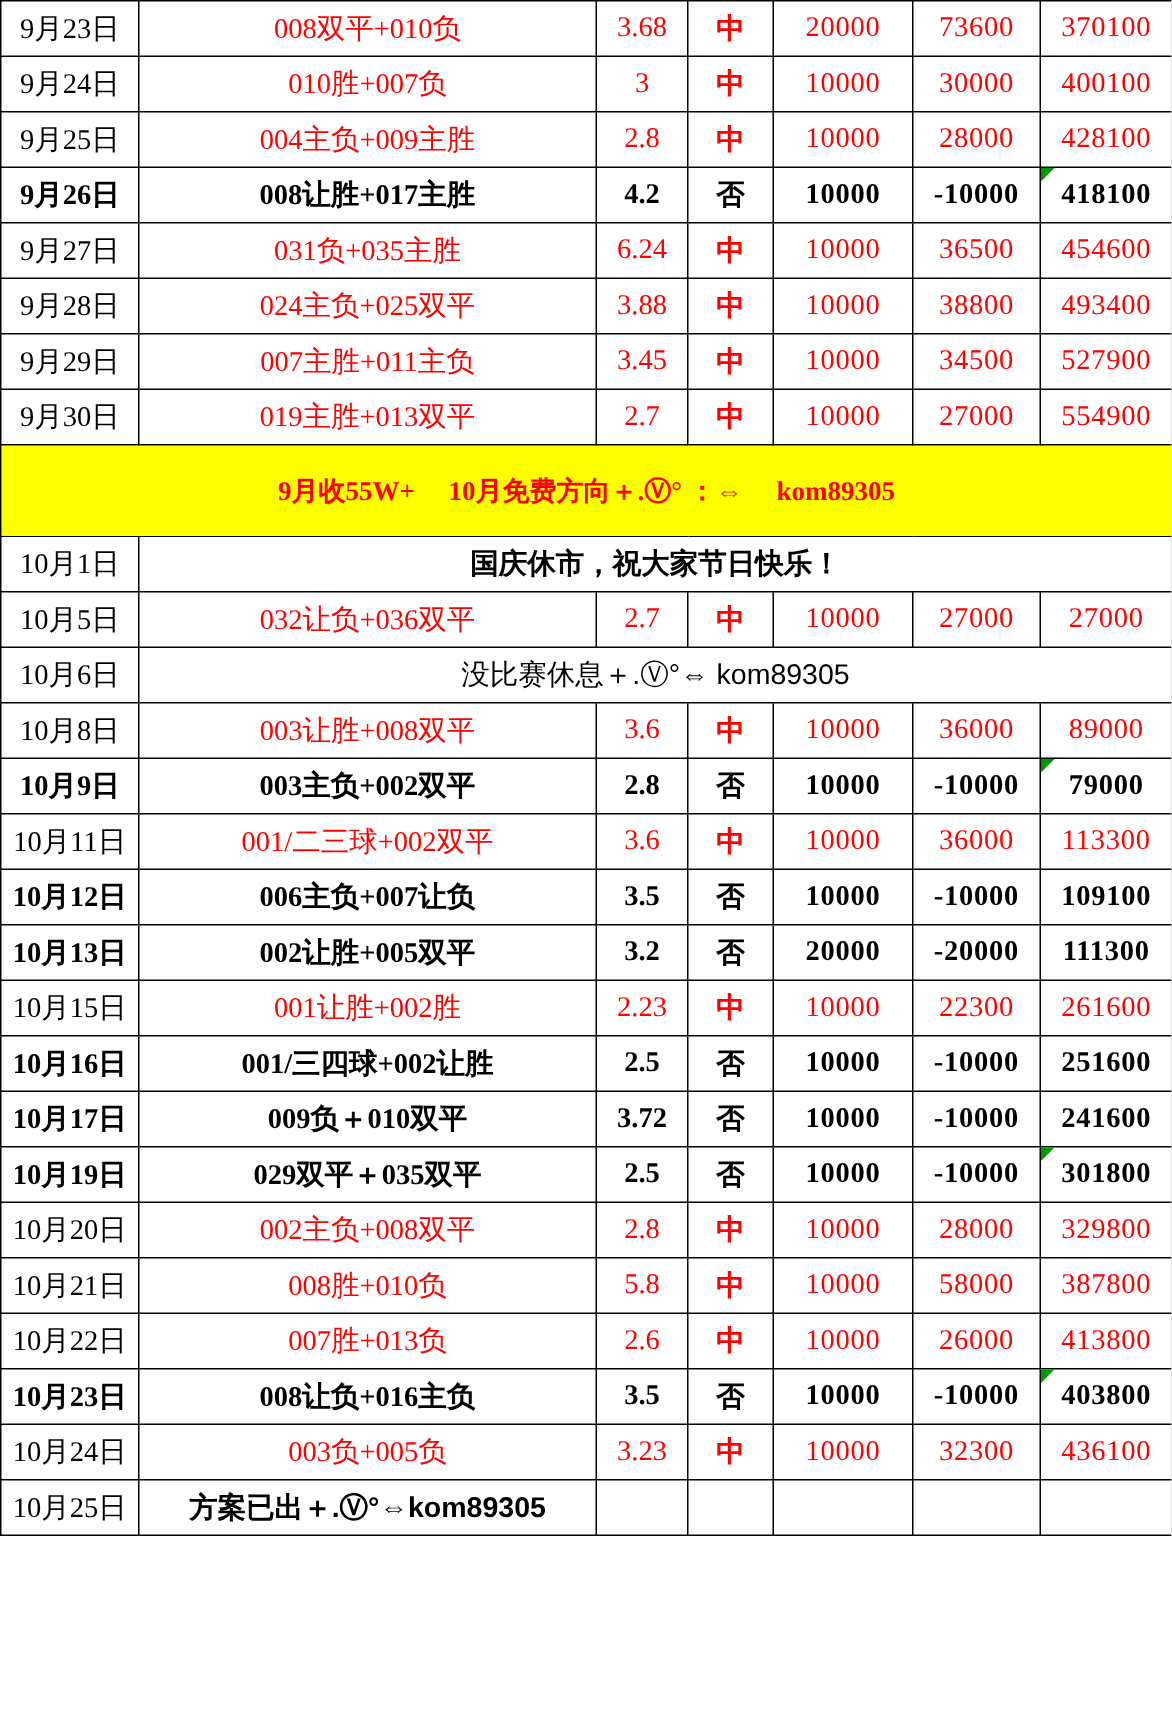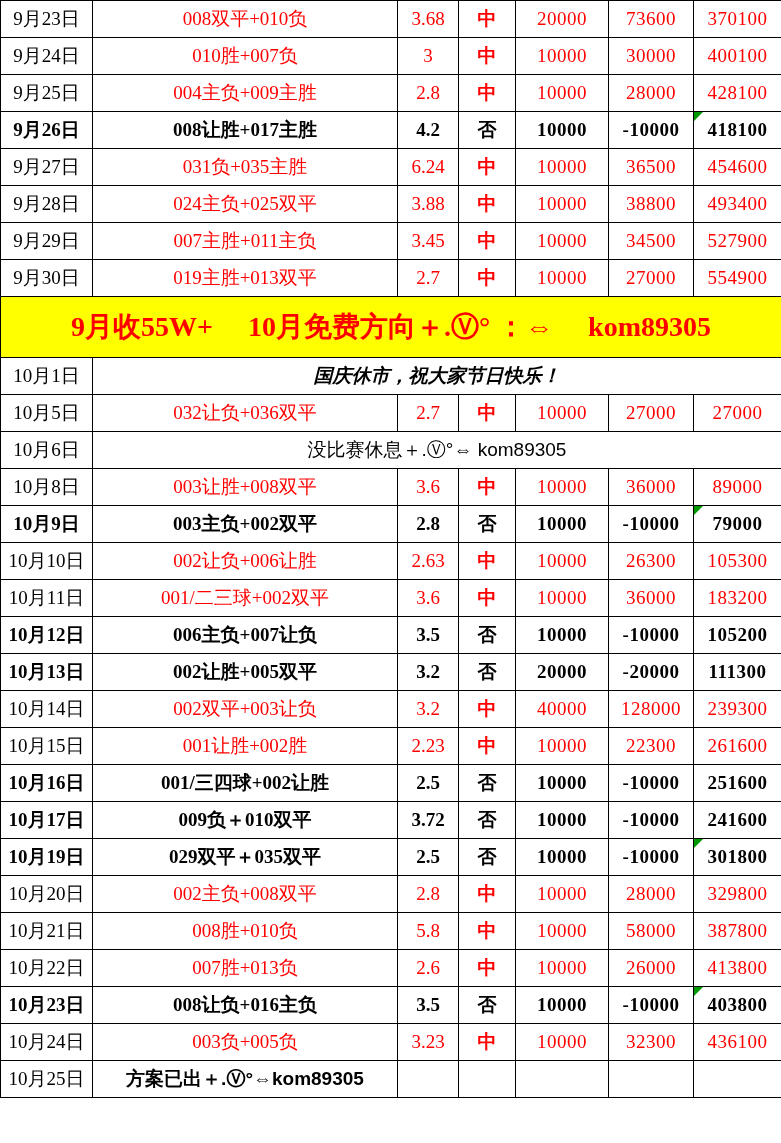--- a/index.html
+++ b/index.html
@@ -38,27 +38,26 @@
   td.c-date { font-size: 19px; color: #000000; margin-top: 11px; }
   td.c-pick { font-size: 19px; }
   td.c-odds, td.c-result { font-size: 19px; }
   td.c-stake, td.c-profit, td.c-total { font-size: 19px; letter-spacing: 0.5px; }
 
   tr.banner-row td {
     height: 60px;
     background: #ffff00;
     color: #ff0000;
     font-weight: bold;
-    font-size: 28px;
+    font-size: 18px;
   }
   td.msg-red {
     color: #ff0000;
     font-weight: bold;
     font-size: 20px;
-    font-style: italic;
   }
   td.msg-black {
     color: #000000;
     font-family: "Liberation Sans", "DejaVu Sans", sans-serif;
     font-size: 21px;
     margin-top: 10px;
   }
   td.c-note {
     color: #000000;
     font-family: "Liberation Sans", "DejaVu Sans", sans-serif;
@@ -194,63 +193,45 @@
         <tr class="lose">
           <td class="c-date"><span>10月9日</span></td>
           <td class="c-pick"><span>003主负+002双平</span></td>
           <td class="c-odds"><span>2.8</span></td>
           <td class="c-result"><span>否</span></td>
           <td class="c-stake"><span>10000</span></td>
           <td class="c-profit"><span>-10000</span></td>
           <td class="c-total"><span>79000</span><span class="flag"></span></td>
         </tr>
         <tr class="win">
-          <td class="c-date"><span>10月10日</span></td>
-          <td class="c-pick"><span>002让负+006让胜</span></td>
-          <td class="c-odds"><span>2.63</span></td>
-          <td class="c-result"><span>中</span></td>
-          <td class="c-stake"><span>10000</span></td>
-          <td class="c-profit"><span>26300</span></td>
-          <td class="c-total"><span>105300</span></td>
-        </tr>
-        <tr class="win">
           <td class="c-date"><span>10月11日</span></td>
           <td class="c-pick"><span>001/二三球+002双平</span></td>
           <td class="c-odds"><span>3.6</span></td>
           <td class="c-result"><span>中</span></td>
           <td class="c-stake"><span>10000</span></td>
           <td class="c-profit"><span>36000</span></td>
-          <td class="c-total"><span>183200</span></td>
+          <td class="c-total"><span>113300</span></td>
         </tr>
         <tr class="lose">
           <td class="c-date"><span>10月12日</span></td>
           <td class="c-pick"><span>006主负+007让负</span></td>
           <td class="c-odds"><span>3.5</span></td>
           <td class="c-result"><span>否</span></td>
           <td class="c-stake"><span>10000</span></td>
           <td class="c-profit"><span>-10000</span></td>
-          <td class="c-total"><span>105200</span></td>
+          <td class="c-total"><span>109100</span></td>
         </tr>
         <tr class="lose">
           <td class="c-date"><span>10月13日</span></td>
           <td class="c-pick"><span>002让胜+005双平</span></td>
           <td class="c-odds"><span>3.2</span></td>
           <td class="c-result"><span>否</span></td>
           <td class="c-stake"><span>20000</span></td>
           <td class="c-profit"><span>-20000</span></td>
           <td class="c-total"><span>111300</span></td>
-        </tr>
-        <tr class="win">
-          <td class="c-date"><span>10月14日</span></td>
-          <td class="c-pick"><span>002双平+003让负</span></td>
-          <td class="c-odds"><span>3.2</span></td>
-          <td class="c-result"><span>中</span></td>
-          <td class="c-stake"><span>40000</span></td>
-          <td class="c-profit"><span>128000</span></td>
-          <td class="c-total"><span>239300</span></td>
         </tr>
         <tr class="win">
           <td class="c-date"><span>10月15日</span></td>
           <td class="c-pick"><span>001让胜+002胜</span></td>
           <td class="c-odds"><span>2.23</span></td>
           <td class="c-result"><span>中</span></td>
           <td class="c-stake"><span>10000</span></td>
           <td class="c-profit"><span>22300</span></td>
           <td class="c-total"><span>261600</span></td>
         </tr>

